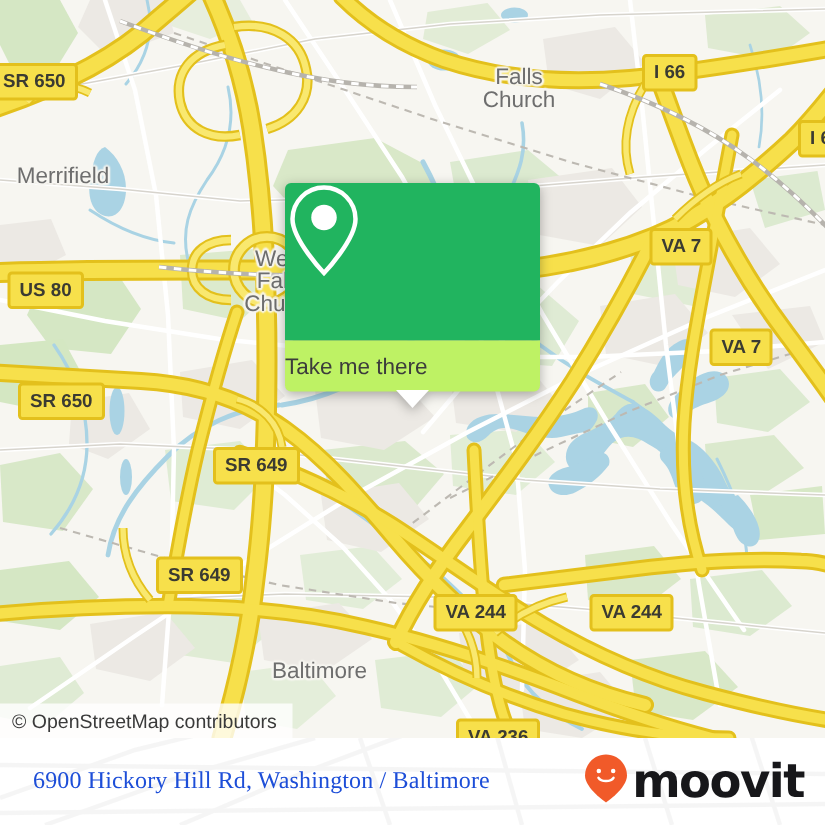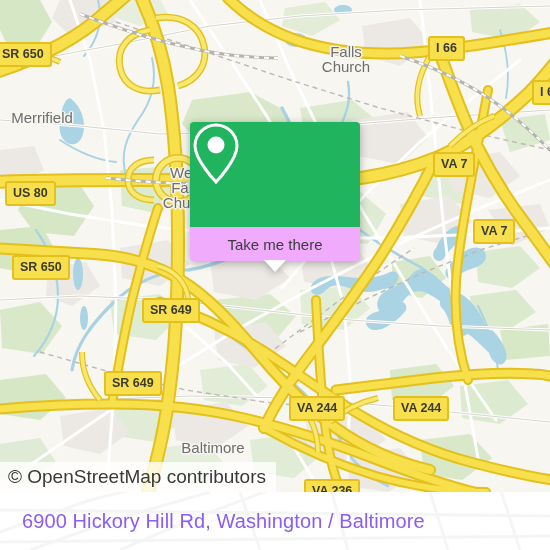--- a/index.html
+++ b/index.html
@@ -45,43 +45,43 @@
     white-space:nowrap;
     font-family:"Liberation Sans", sans-serif;
     box-sizing:border-box;
   }
 
   
   #attribution{
     position:absolute;left:0;bottom:0;
     background:rgba(255,255,255,0.80);
     padding:4px 10px 4px 8px;
-    font-size:19px;
+    font-size:13px;
     color:#3a3a3a;
     font-family:"Liberation Sans", sans-serif;
     white-space:nowrap;
   }
 
   
   #popup{
     position:absolute;left:190px;top:122px;width:170px;
     filter:drop-shadow(0 2px 4px rgba(0,0,0,0.30));
   }
   #popup-header{
     background:#21b45f;
     height:105px;
     border-radius:4px 4px 0 0;
     display:flex;align-items:center;justify-content:center;
   }
   #popup-footer{
     position:relative;
-    background:#f0abfc;
+    background:#bef264;
     height:34px;
     border-radius:0 0 4px 4px;
-    display:flex;align-items:center;justify-content:center;
+    display:flex;align-items:center;
   }
   #popup-footer .label{
     color:#3c3c3c;font-size:15px;font-family:"Liberation Sans", sans-serif;
   }
   #popup-tail{
     position:absolute;left:50%;bottom:-11px;margin-left:-11px;
     width:0;height:0;
     border-left:11px solid transparent;
     border-right:11px solid transparent;
     border-top:12px solid #ffffff;
@@ -93,22 +93,22 @@
     background:#ffffff;
     overflow:hidden;
   }
   #bottombar .watermark{position:absolute;left:0;top:0;opacity:0.09;}
   #bottombar .inner{
     position:relative;width:100%;height:100%;
     display:flex;align-items:center;justify-content:space-between;
     padding:0 14px 0 22px;box-sizing:border-box;
   }
   #address{
-    color:#8b5cf6;font-size:20px;letter-spacing:0.1px;
-    font-family:Liberation Sans, sans-serif;white-space:nowrap;
+    color:#1d4ed8;font-size:16px;letter-spacing:0.1px;
+    font-family:Liberation Serif, serif;white-space:nowrap;
   }
   #brand{display:flex;align-items:center;gap:2px;}
   #brand .wordmark{
     color:#17171a;font-size:31px;font-weight:bold;letter-spacing:-1.0px;
     font-family:"DejaVu Sans", sans-serif;line-height:1;
   }
 </style>
 </head>
 <body>
 
@@ -383,16 +383,27 @@
         <path d="M240 0 L260 58"></path>
         <path d="M330 -6 L348 58"></path>
         <path d="M430 0 L448 58"></path>
         <path d="M500 -4 L520 58"></path>
         <path d="M0 18 L550 24"></path>
         <path d="M0 50 L550 44"></path>
       </g>
     </svg>
     <div class="inner">
       <div id="address">6900 Hickory Hill Rd, Washington / Baltimore</div>
+      <div id="brand">
+        <span>
+          <svg width="30" height="34" viewBox="0 0 30 34">
+            <path d="M15 1 C7.3 1 1 7.3 1 15 C1 23.5 15 33 15 33 C15 33 29 23.5 29 15 C29 7.3 22.7 1 15 1 Z" fill="#f15a29"></path>
+            <circle cx="10.2" cy="12" r="1.5" fill="#ffffff"></circle>
+            <circle cx="19.8" cy="12" r="1.5" fill="#ffffff"></circle>
+            <path d="M10 16.6 C11.8 19.4 18.2 19.4 20 16.6" fill="none" stroke="#ffffff" stroke-width="1.7" stroke-linecap="round"></path>
+          </svg>
+        </span>
+        <span class="wordmark">moovit</span>
+      </div>
     </div>
   </div>
 
 </div>
 
 </body></html>

